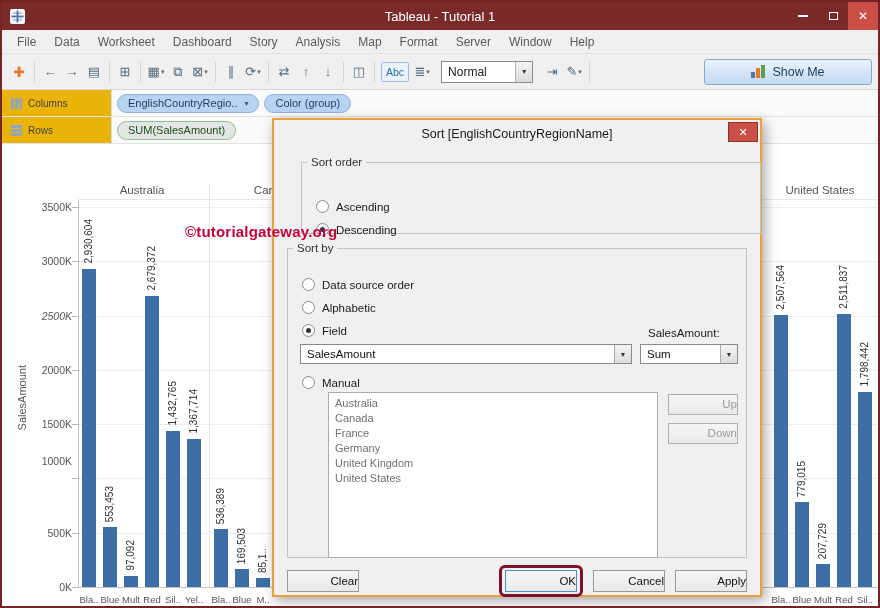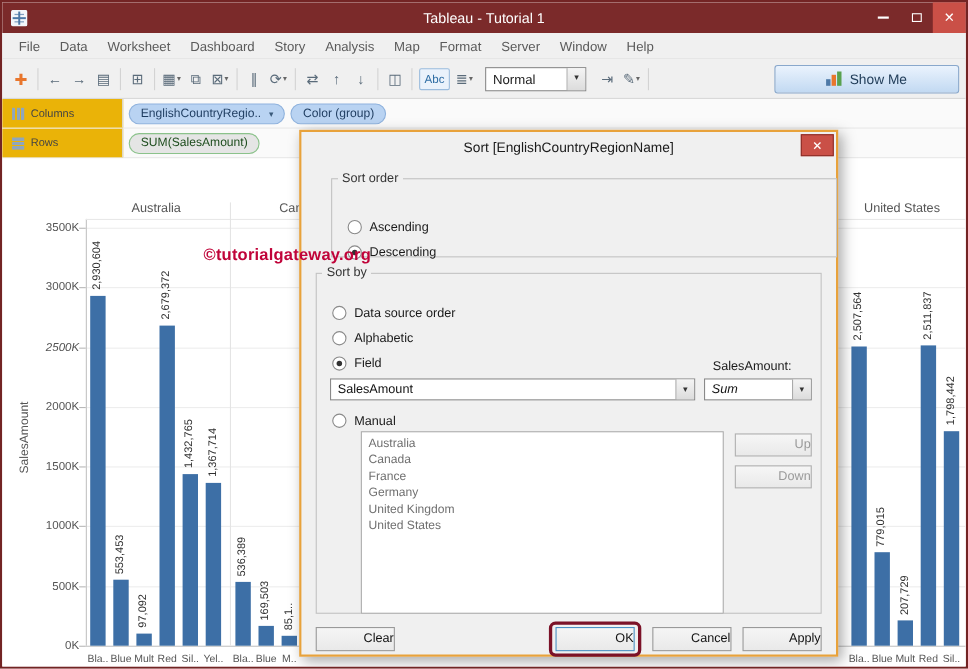--- a/index.html
+++ b/index.html
@@ -72,21 +72,21 @@
   fieldset.fs { position:absolute; border:1px solid #c2c2c2; }
   fieldset.fs legend { font-size:11.5px; color:#333; padding:0 4px; margin-left:5px; }
   #fs-order { left:27px; top:36px; width:460px; height:78px; }
   #fs-by { left:13px; top:122px; width:460px; height:316px; }
   .radio-row { position:absolute; left:14px; display:flex; align-items:center; gap:7px; font-size:11.5px; color:#1a1a1a; white-space:nowrap; }
   .radio { width:13px; height:13px; border:1px solid #8a8a8a; border-radius:50%; background:#fff; display:inline-block; position:relative; flex:none; }
   .radio.checked::after { content:""; position:absolute; left:3px; top:3px; width:5px; height:5px; border-radius:50%; background:#333; }
   .agg-label { position:absolute; top:73px; left:360px; font-size:11.5px; }
   .combo { position:absolute; height:20px; background:#fff; border:1px solid #8a8a8a; display:flex; align-items:center; }
   .field-combo { top:90px; left:12px; width:332px; }
-  .agg-combo { top:90px; left:352px; width:98px;font-style:italic; }
+  .agg-combo { top:90px; left:352px; width:98px; }
   .combo-val { flex:1; font-size:11.5px; padding-left:6px; color:#111; white-space:nowrap; overflow:hidden; }
   .combo-dd { width:17px; height:100%; display:flex; align-items:center; justify-content:center; font-size:7px; color:#333; background:linear-gradient(#f4f4f4,#dcdcdc); border-left:1px solid #aaa; }
   .listbox { position:absolute; top:138px; left:40px; width:330px; height:166px; background:#fff; border:1px solid #ababab; overflow:hidden; padding:3px 0; }
   .list-item { font-size:11px; color:#707070; padding:0 6px; line-height:15px; white-space:nowrap; }
   .side-btn { position:absolute; left:380px; width:70px; height:21px; background:linear-gradient(#f6f6f6,#e9e9e9); border:1px solid #b0b0b0; color:#9a9a9a; font-size:11.5px; text-align:right; line-height:19px; }
   .side-btn.up { top:140px; } .side-btn.down { top:169px; }
   .dlg-buttons { position:absolute; left:13px; top:446px; width:460px; height:30px; display:flex; align-items:center; gap:10px; }
   .btn { width:72px; height:22px; line-height:20px; text-align:right; font-size:11.5px; background:linear-gradient(#f5f5f5,#e9e9e9); border:1px solid #999; color:#111; }
   .spacer { flex:1; }
   .ok-annotation { border:3px solid #7b1228; border-radius:6px; padding:2px 3px; }
@@ -255,21 +255,21 @@
     </div>
   </div>
 
   <div id="chart" data-name="chart-area">
       <div class="ytick" data-name="y-tick-label" style="top: 437px;">0K</div>
       <div class="tickmark" data-name="y-tick-mark" style="top: 443px;"></div>
       <div class="gridline" data-name="gridline" style="top: 389px; left: 77px;"></div>
       <div class="ytick" data-name="y-tick-label" style="top: 383px;">500K</div>
       <div class="tickmark" data-name="y-tick-mark" style="top: 389px;"></div>
       <div class="gridline" data-name="gridline" style="top: 334px; left: 77px;"></div>
-      <div class="ytick" data-name="y-tick-label" style="top: 328px;">1000K</div>
+      <div class="ytick" data-name="y-tick-label" style="top: 311px;">1000K</div>
       <div class="tickmark" data-name="y-tick-mark" style="top: 334px;"></div>
       <div class="gridline" data-name="gridline" style="top: 280px; left: 77px;"></div>
       <div class="ytick" data-name="y-tick-label" style="top: 274px;">1500K</div>
       <div class="tickmark" data-name="y-tick-mark" style="top: 280px;"></div>
       <div class="gridline" data-name="gridline" style="top: 226px; left: 77px;"></div>
       <div class="ytick" data-name="y-tick-label" style="top: 220px;">2000K</div>
       <div class="tickmark" data-name="y-tick-mark" style="top: 226px;"></div>
       <div class="gridline" data-name="gridline" style="top: 172px; left: 77px;"></div>
       <div class="ytick" data-name="y-tick-label" style="top: 166px; font-style: italic;">2500K</div>
       <div class="tickmark" data-name="y-tick-mark" style="top: 172px;"></div>

